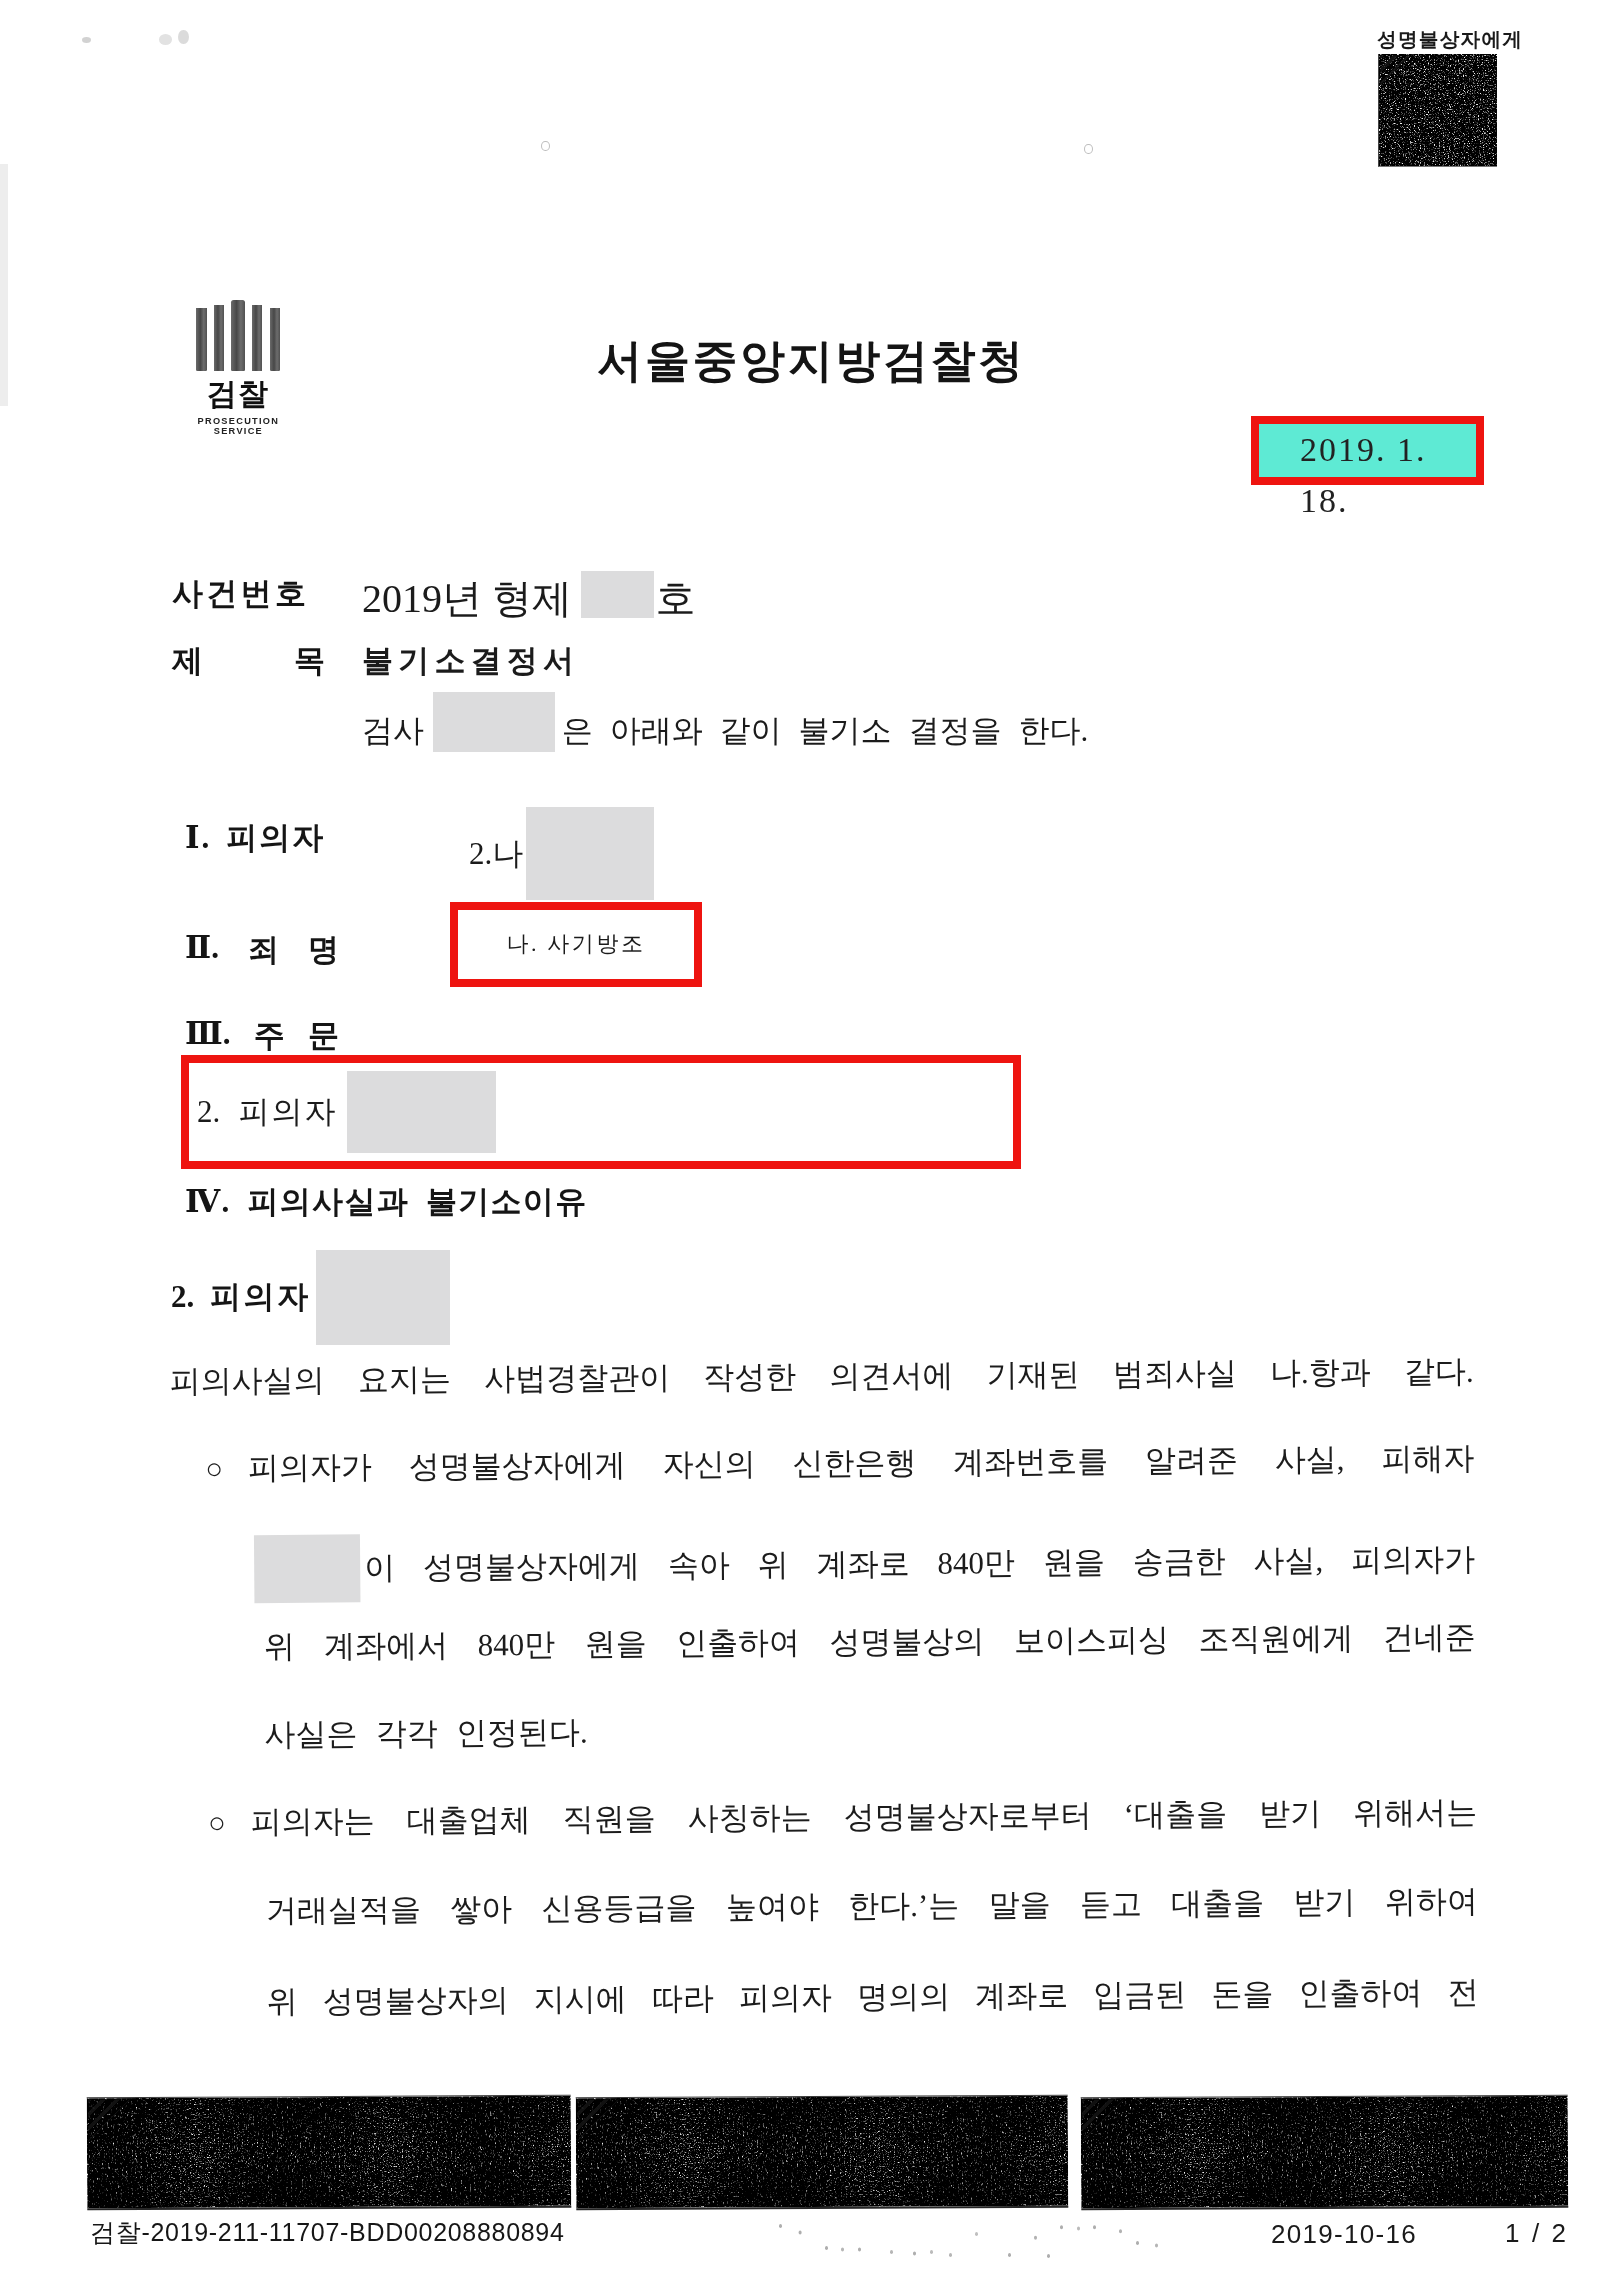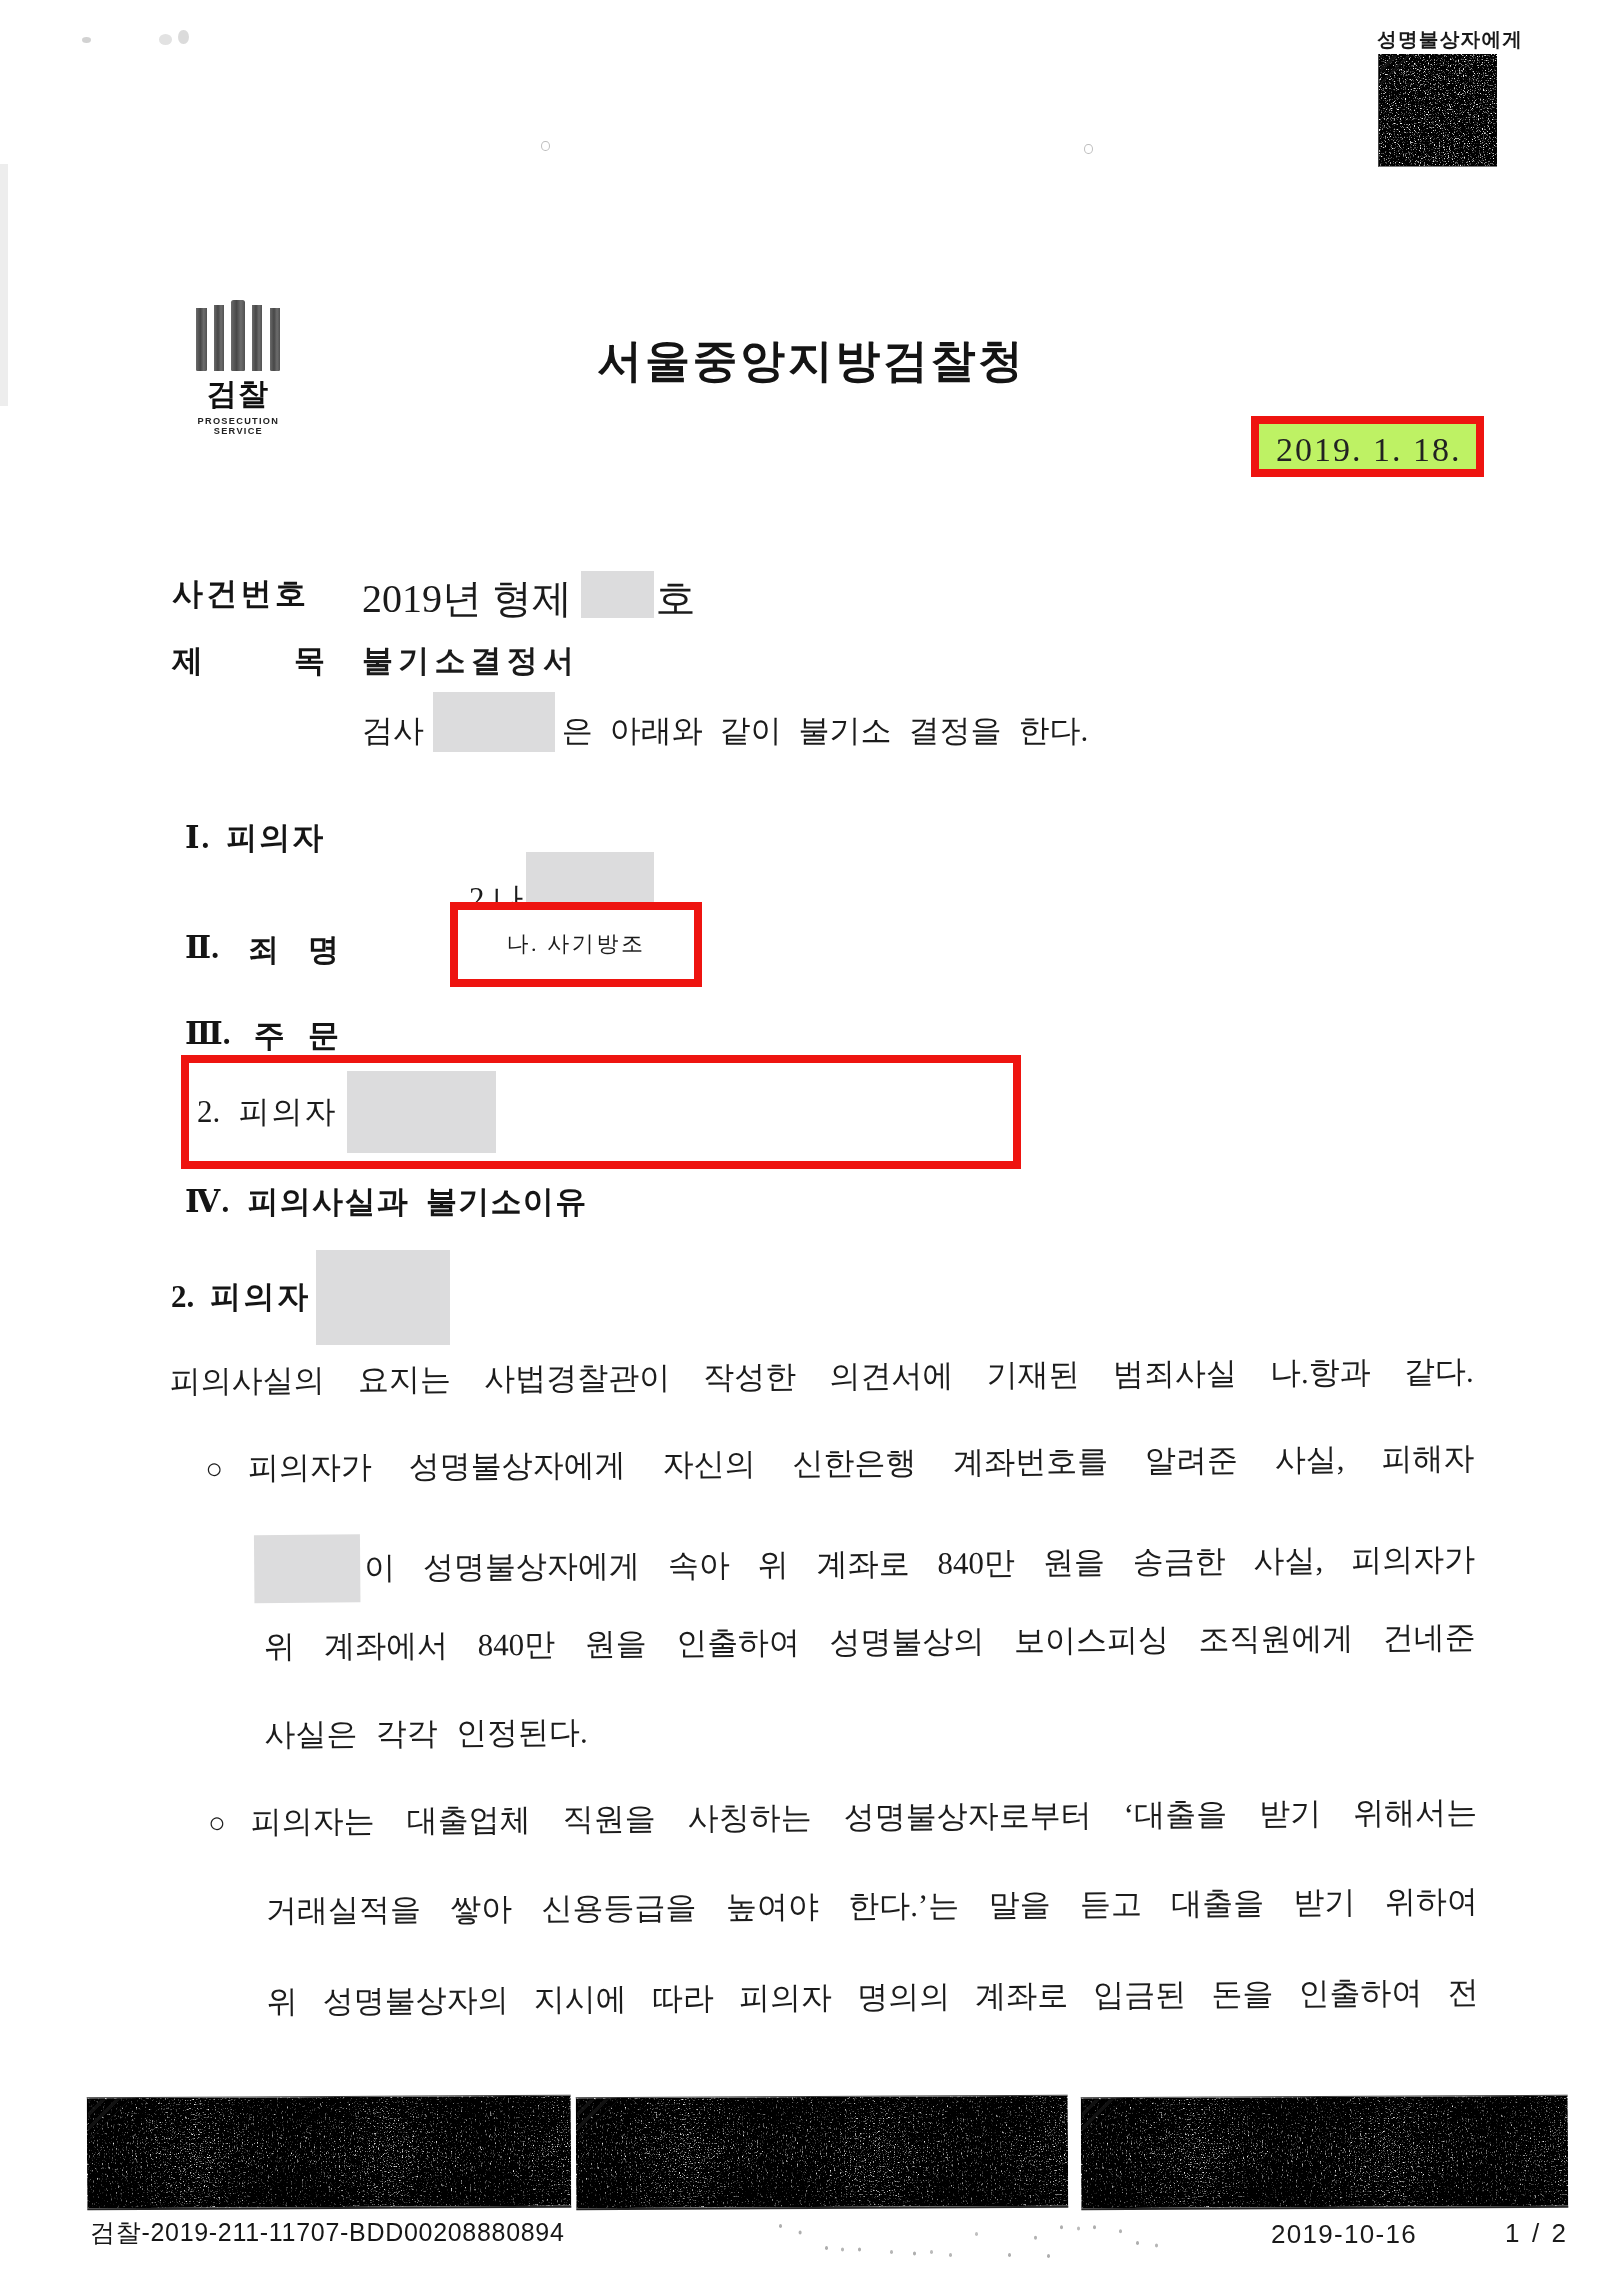--- a/index.html
+++ b/index.html
@@ -53,43 +53,43 @@
   .logo-bars span:nth-child(3){width:13.7px;height:71px;border-radius:2.6px 2.6px 1.3px 1.3px;}
   .logo-bars span:nth-child(4){width:10.5px;height:66px;}
   .logo-bars span:nth-child(5){width:10.5px;height:63px;border-radius:0 0 1.3px 1.3px;}
   .logo-kr{width:84px;margin-top:2.6px;text-align:center;font-family:"Liberation Sans","DejaVu Sans",sans-serif;
     font-size:30px;font-weight:800;color:#0f0f0f;letter-spacing:1.3px;}
   .logo-en{width:124px;margin-left:-19.6px;margin-top:1.3px;text-align:center;
     font-family:"Liberation Sans","DejaVu Sans",sans-serif;font-size:9.2px;font-weight:700;letter-spacing:1.3px;color:#222;}
   .agency-title{position:absolute;left:0;top:331px;width:1623px;text-align:center;
     font-family:"Liberation Sans","DejaVu Sans",sans-serif;font-size:45px;font-weight:800;
     letter-spacing:2.6px;color:#141414;}
-  .date-box{position:absolute;left:1251px;top:416px;width:233px;height:61px;
-    border:8.5px solid #ee1410;background:#bef264;}
+  .date-box{position:absolute;left:1251px;top:416px;width:233px;height:69px;
+    border:8.5px solid #ee1410;background:#5eead4;padding-left:24px;}
   .date-box span{display:block;padding-left:17px;font-size:34px;line-height:51px;letter-spacing:2px;color:#222;}
 
   
   .redact{background:#dcdcdd;display:inline-block;flex:none;}
 
   
   .abs{position:absolute;}
   .lbl{font-weight:700;color:#151515;}
   .row-caseno-label{left:172px;top:573px;font-size:31px;letter-spacing:3.3px;}
   .row-caseno-value{left:362px;top:571px;font-size:40px;display:flex;align-items:flex-start;height:51px;}
   .row-caseno-value .redact{width:73px;height:47px;margin:0 1.3px 0 9.2px;}
   .spread{display:flex;justify-content:space-between;font-size:31px;font-weight:700;color:#151515;}
   .row-title-label{left:172px;top:640px;width:153px;}
   .row-title-value{left:362px;top:640px;font-size:31px;font-weight:600;letter-spacing:5.2px;}
   .row-prosecutor{left:362px;top:689px;height:63px;display:flex;align-items:flex-end;font-size:31px;}
   .row-prosecutor .redact{width:122px;height:60px;margin-left:9.2px;}
   .row-prosecutor .suffix{margin-left:6.5px;word-spacing:9.2px;}
 
   
   .sec1-label{left:185px;top:817px;font-size:31px;letter-spacing:2px;word-spacing:5.2px;}
-  .sec1-value{left:469px;top:852px;height:93px;display:flex;align-items:center;font-size:31px;}
+  .sec1-value{left:469px;top:807px;height:93px;display:flex;align-items:center;font-size:31px;}
   .sec1-value .redact{width:128px;height:93px;margin-left:2.6px;}
   .sec2-label{left:185px;top:929px;width:154px;}
   .redbox2{left:450px;top:902px;width:252px;height:85px;border:8.5px solid #ee1410;background:#fff;}
   .redbox2 span{display:block;text-align:center;font-size:22px;line-height:67px;letter-spacing:2.6px;color:#1b1b1b;}
   .sec3-label{left:185px;top:1015px;width:154px;}
   .redbox3{left:181px;top:1055px;width:840px;height:114px;border:8.5px solid #ee1410;background:#fff;}
   .redbox3 .inner{position:relative;height:97px;display:flex;align-items:center;padding-left:7.9px;font-size:31px;}
   .redbox3 .num{margin-right:18.3px;}
   .redbox3 .subj{letter-spacing:2px;}
   .redbox3 .redact{width:149px;height:82px;margin-left:9.2px;}

